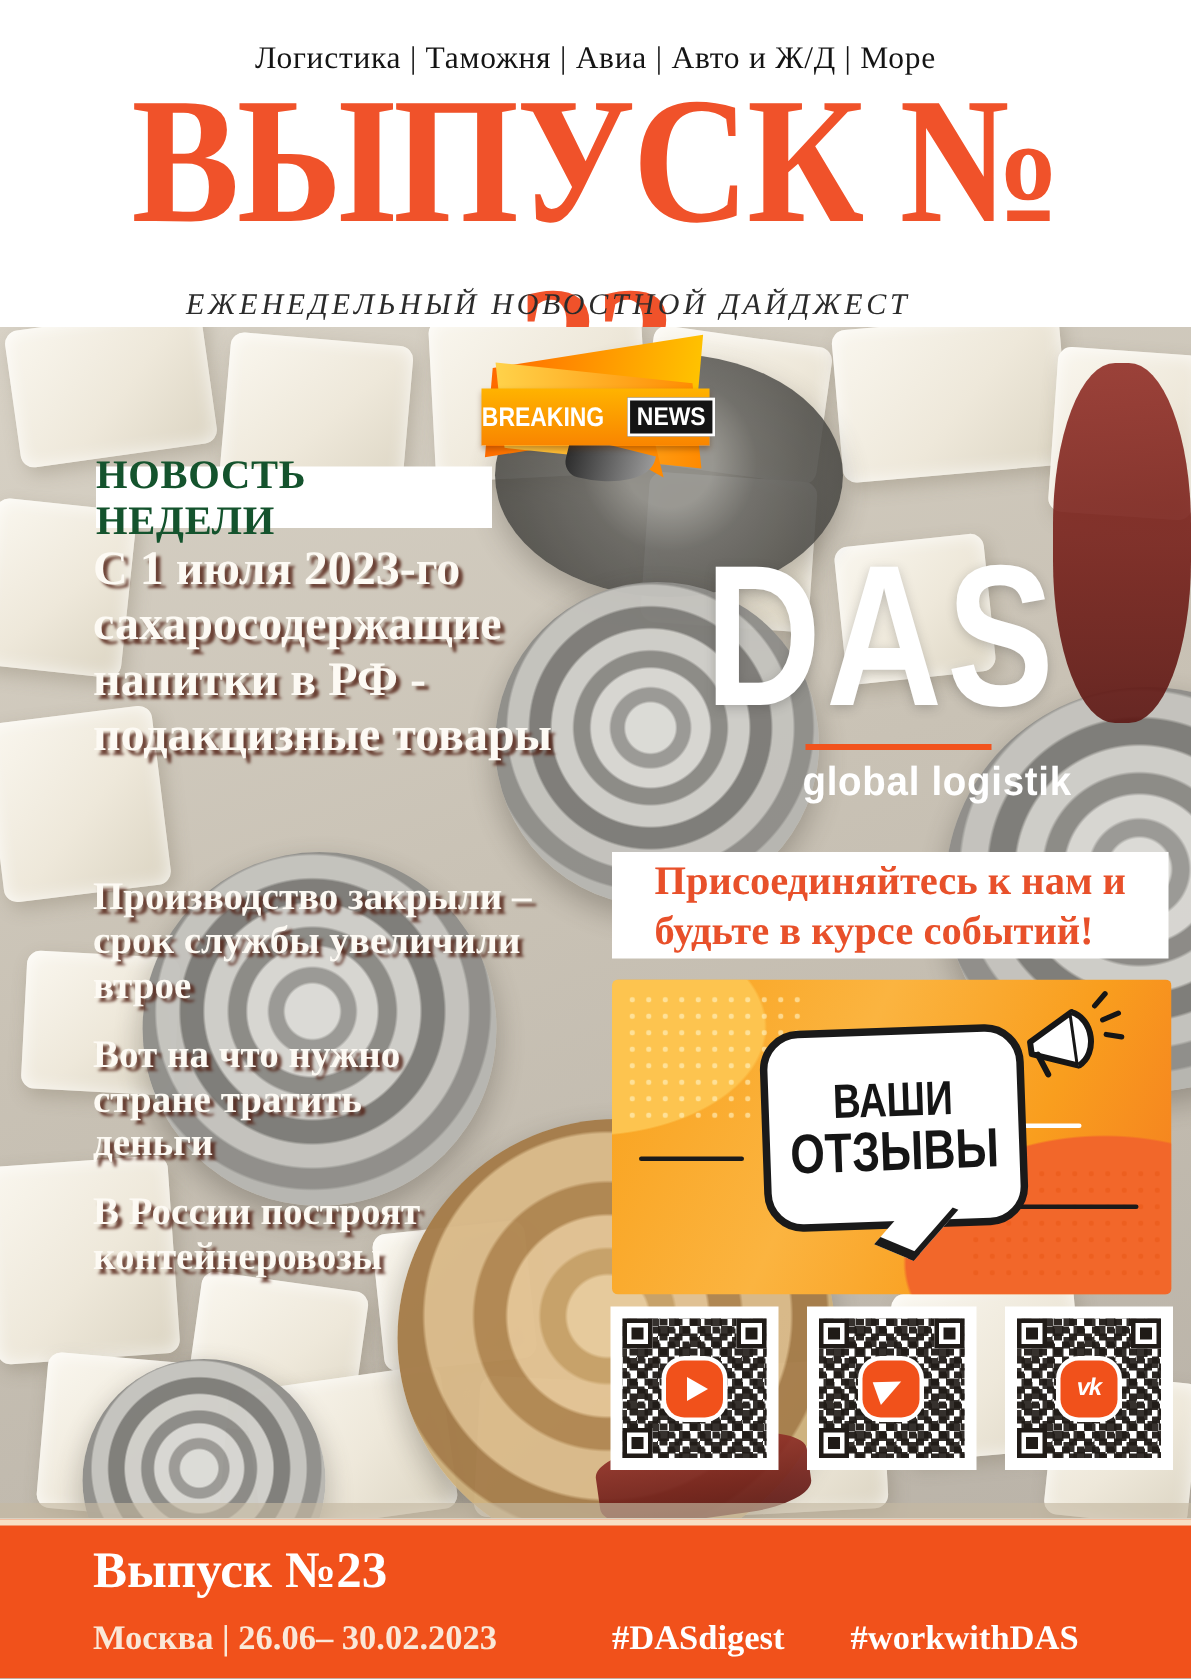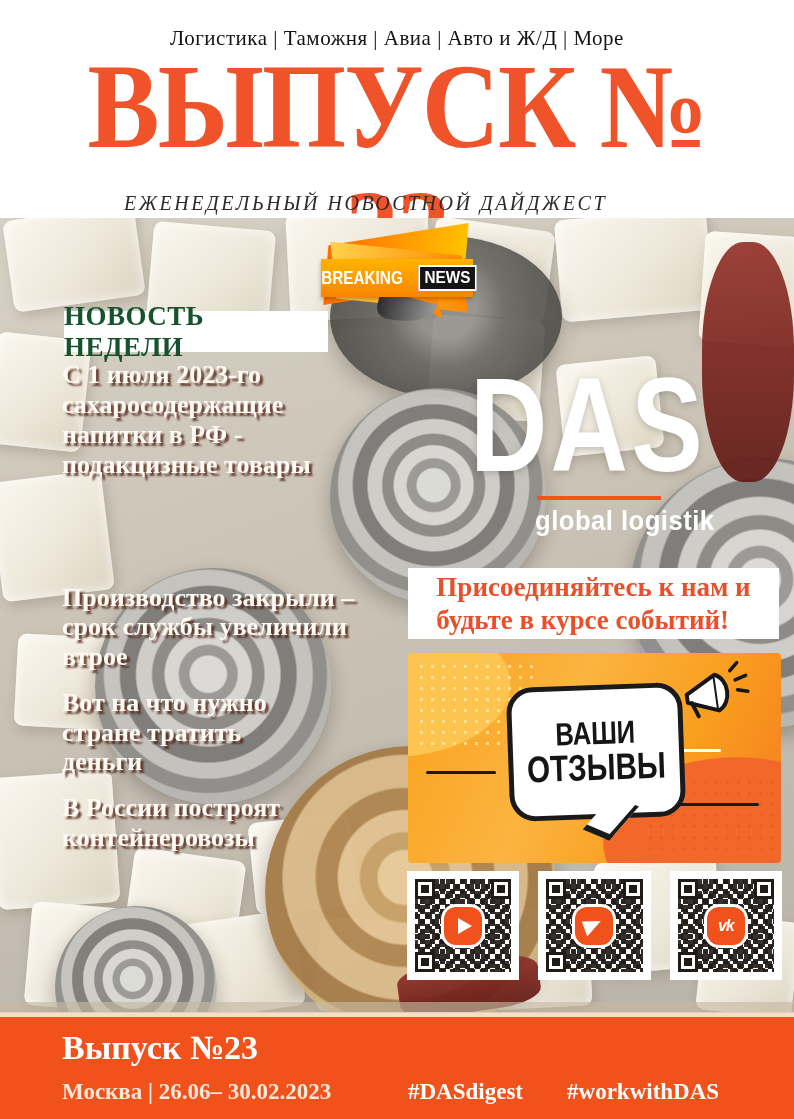--- a/index.html
+++ b/index.html
@@ -70,21 +70,21 @@
     font-size:18px; transform:scaleX(.85); letter-spacing:0; }
   .badge .w2 { color:#fff; background:#141414; border:2px solid #fff;
     font-family:"Liberation Sans",sans-serif; font-weight:bold; font-size:17px;
     padding:1px 5px; transform:scaleX(.9); }
 
   
   .week-label { position:absolute; top:311px; left:64px; width:264px; height:41px;
     background:#fff; color:#14532d; font-weight:bold; font-size:27px;
     display:flex; align-items:center; justify-content:center; letter-spacing:.5px; }
   .headline { position:absolute; top:360px; left:62px; width:330px;
-    color:#fdfaf4; font-weight:bold; font-size:26px; line-height:1.16;
+    color:#fdfaf4; font-weight:bold; font-size:32px; line-height:1.16;
     text-shadow:3px 3px 2px rgba(80,30,18,.8); }
   .news-list { position:absolute; top:583px; left:62px; width:340px;
     display:flex; flex-direction:column; gap:17px; }
   .news-item { color:#fdfaf4; font-weight:bold; font-size:26px; line-height:1.13;
     text-shadow:3px 3px 2px rgba(80,30,18,.8); }
 
   
   .das { position:absolute; top:338px; left:470px; width:300px;
     font-family:"Liberation Sans",sans-serif; color:#fff;margin-top:20px; }
   .das .word { font-size:134px; font-weight:bold; line-height:1; letter-spacing:4px;

